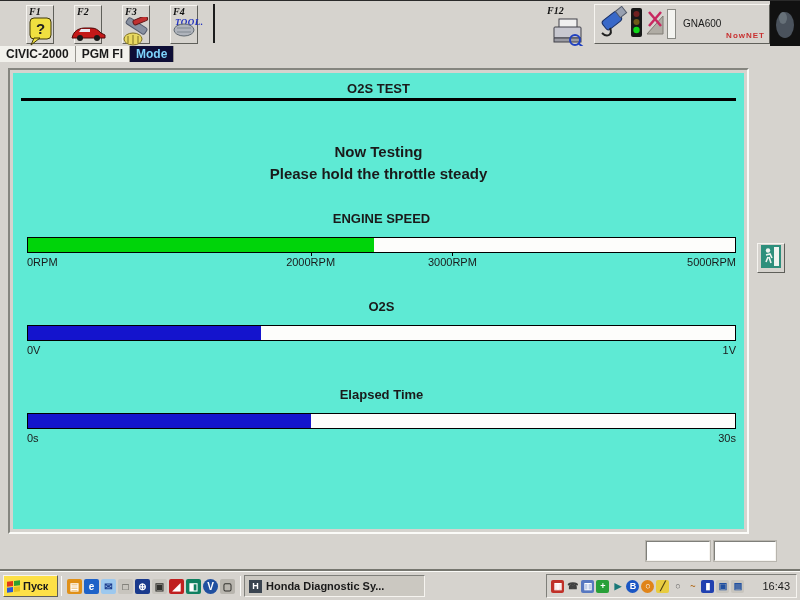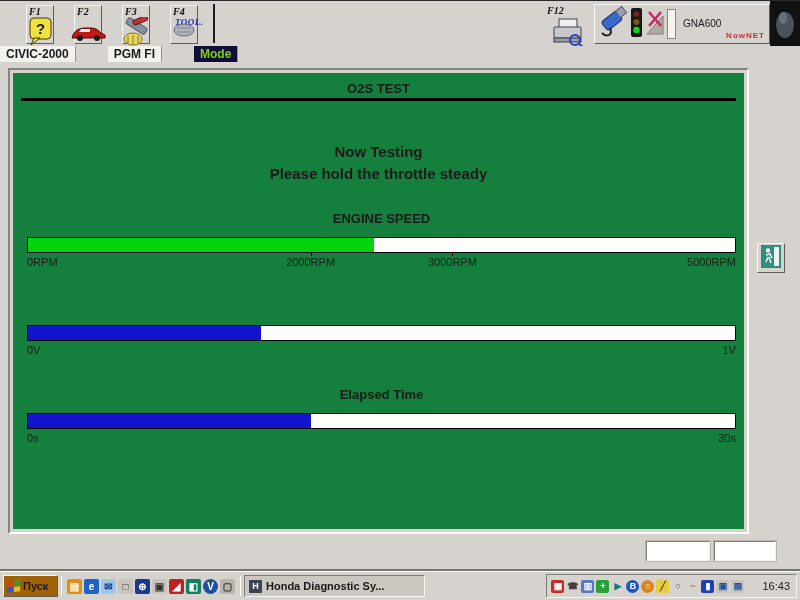--- a/index.html
+++ b/index.html
@@ -30,31 +30,31 @@
   .whitebar { width:9px; height:30px; background:#f4f4f0; border:1px solid #8a8a84; }
   .devtext { flex:1; position:relative; height:100%; }
   .devname { position:absolute; left:5px; top:11px; font-size:10px; color:#1a1a1a; }
   .devstatus { position:absolute; right:1px; bottom:1px; font-size:8px; font-weight:bold;
                color:#c83030; letter-spacing:1px; }
   .corner { position:absolute; left:770px; top:0; width:30px; height:45px; background:#111;
             display:flex; align-items:center; justify-content:center; }
 
   
   .tabbar { position:absolute; left:0; top:46px; width:800px; height:16px;
-            display:flex; background:#d6d3ce;gap:32px; }
+            display:flex; background:#d6d3ce; }
   .tab { display:flex; align-items:center; padding:0 6px; background:#f2f1ec;
          border-right:1px solid #96948e; font-size:12px; font-weight:bold; cursor:default; }
-  .tab.selected { background:#0e0e36; color:#84cc16; }
+  .tab.selected { background:#0e0e36; color:#7dd3fc; }
 
   
   .panel { position:absolute; left:8px; top:68px; width:741px; height:466px;
            background:#d6d3ce; padding:3px;
            border-top:2px solid #85857f; border-left:2px solid #85857f;
            border-bottom:2px solid #fbfbf8; border-right:2px solid #fbfbf8; }
-  .panel-inner { position:relative; width:100%; height:100%; background:#15803d; }
+  .panel-inner { position:relative; width:100%; height:100%; background:#5eead4; }
   .screen-title { position:absolute; top:8px; width:100%; text-align:center;
                   font-size:13px; font-weight:bold; }
   .title-rule { position:absolute; top:25px; left:8px; right:8px; height:3px; background:#000; }
   .msg { position:absolute; width:100%; text-align:center; font-size:15px; font-weight:bold; }
   .msg1 { top:70px; } .msg2 { top:92px; }
 
   .gauge { position:absolute; left:14px; width:709px; height:60px; }
   .g1 { top:138px; } .g2 { top:226px; } .g3 { top:314px; }
   .gauge-title { position:absolute; top:0; width:100%; text-align:center;
                  font-size:13px; font-weight:bold; }
@@ -75,21 +75,21 @@
           border-top:1px solid #7f7f7a; border-left:1px solid #7f7f7a;
           border-bottom:1px solid #f6f4f0; border-right:1px solid #f6f4f0;
           outline:1px solid #b8b5ae; }
   .sbox1 { left:646px; width:64px; } .sbox2 { left:714px; width:62px; }
 
   
   .taskbar { position:absolute; left:0; top:571px; width:800px; height:29px;
              background:#d6d3ce; border-top:1px solid #fbfbf8;
              box-shadow:0 -2px 0 #76766f;
              display:flex; align-items:center; padding:0 3px; gap:3px; }
-  .startbtn { width:55px; height:22px; background:#a16207; display:flex;
+  .startbtn { width:55px; height:22px; background:#fde047; display:flex;
               align-items:center; gap:3px; padding:0 3px; cursor:pointer; }
   .start-label { font-size:11px; font-weight:bold; }
   .winflag { display:grid; grid-template-columns:6px 6px; grid-template-rows:5px 5px;
              gap:1px; transform:skewY(-6deg); }
   .winflag span { display:block; }
   .wf-r { background:#e03818; } .wf-g { background:#30a030; }
   .wf-b { background:#2858d8; } .wf-y { background:#e8c020; }
   .tb-div { width:1px; height:20px; background:#8e8c86; border-right:1px solid #fbfbf8; }
   .quicklaunch { display:flex; align-items:center; gap:2px; padding:0 2px; }
   .tile { display:inline-block; width:15px; height:15px; font-size:10px; line-height:15px;
@@ -247,20 +247,21 @@
       </div>
       <div class="gauge-labels">
         <span class="lbl-min">0RPM</span>
         <span class="lbl-mid" style="left: 40%;">2000RPM</span>
         <span class="lbl-mid" style="left: 60%;">3000RPM</span>
         <span class="lbl-max">5000RPM</span>
       </div>
     </div>
 
     <div class="gauge g2">
+      <div class="gauge-title">O2S</div>
       <div class="gauge-bar">
         <div class="gauge-fill" style="width: 33%; background: rgb(20, 20, 205);"></div>
       </div>
       <div class="gauge-labels">
         <span class="lbl-min">0V</span>
         <span class="lbl-max">1V</span>
       </div>
     </div>
 
     <div class="gauge g3">

